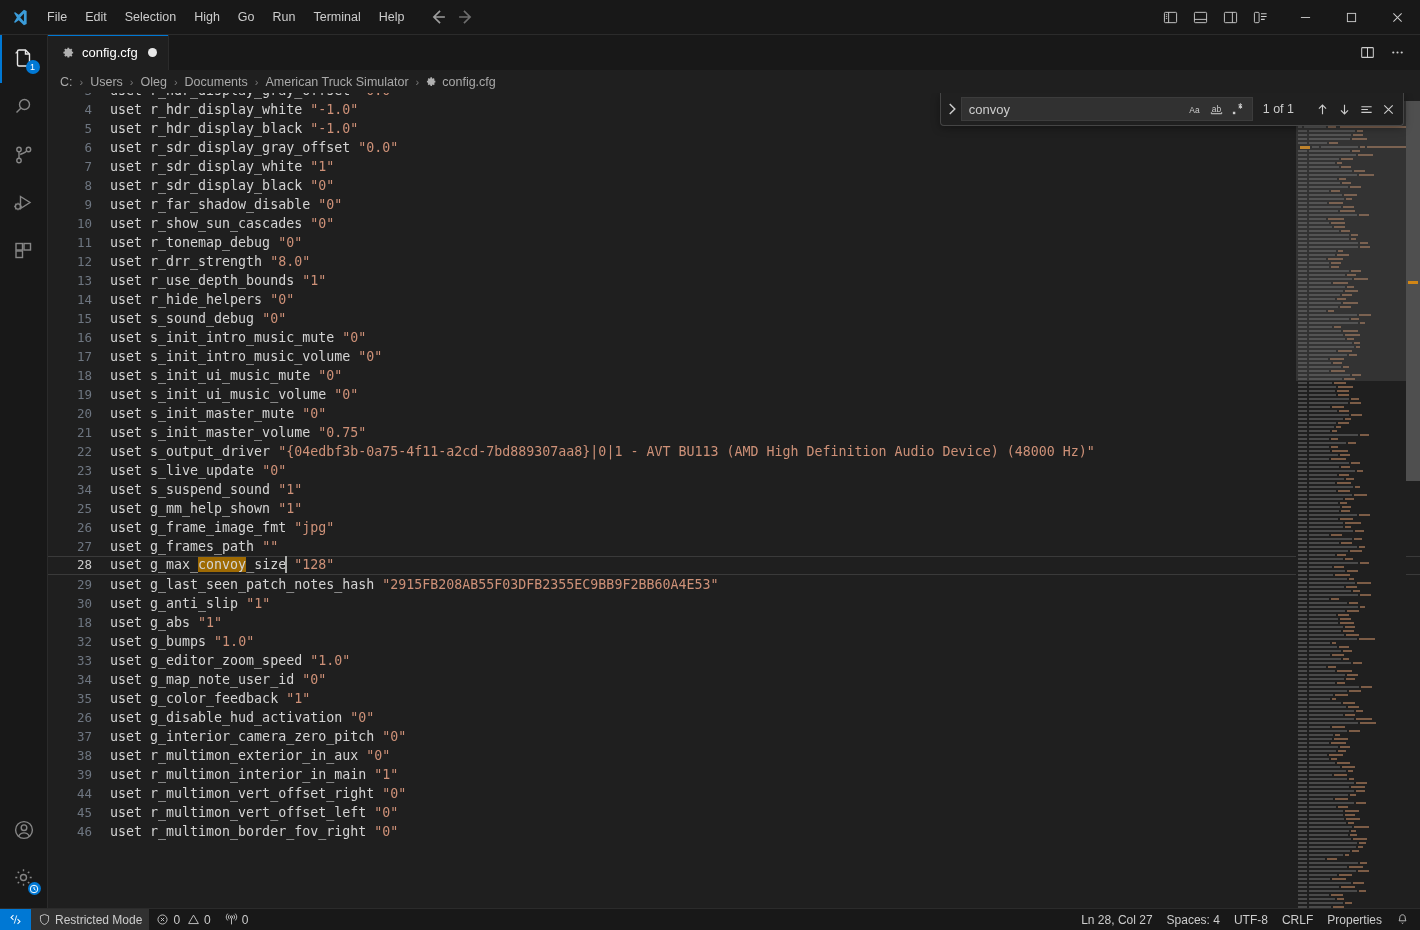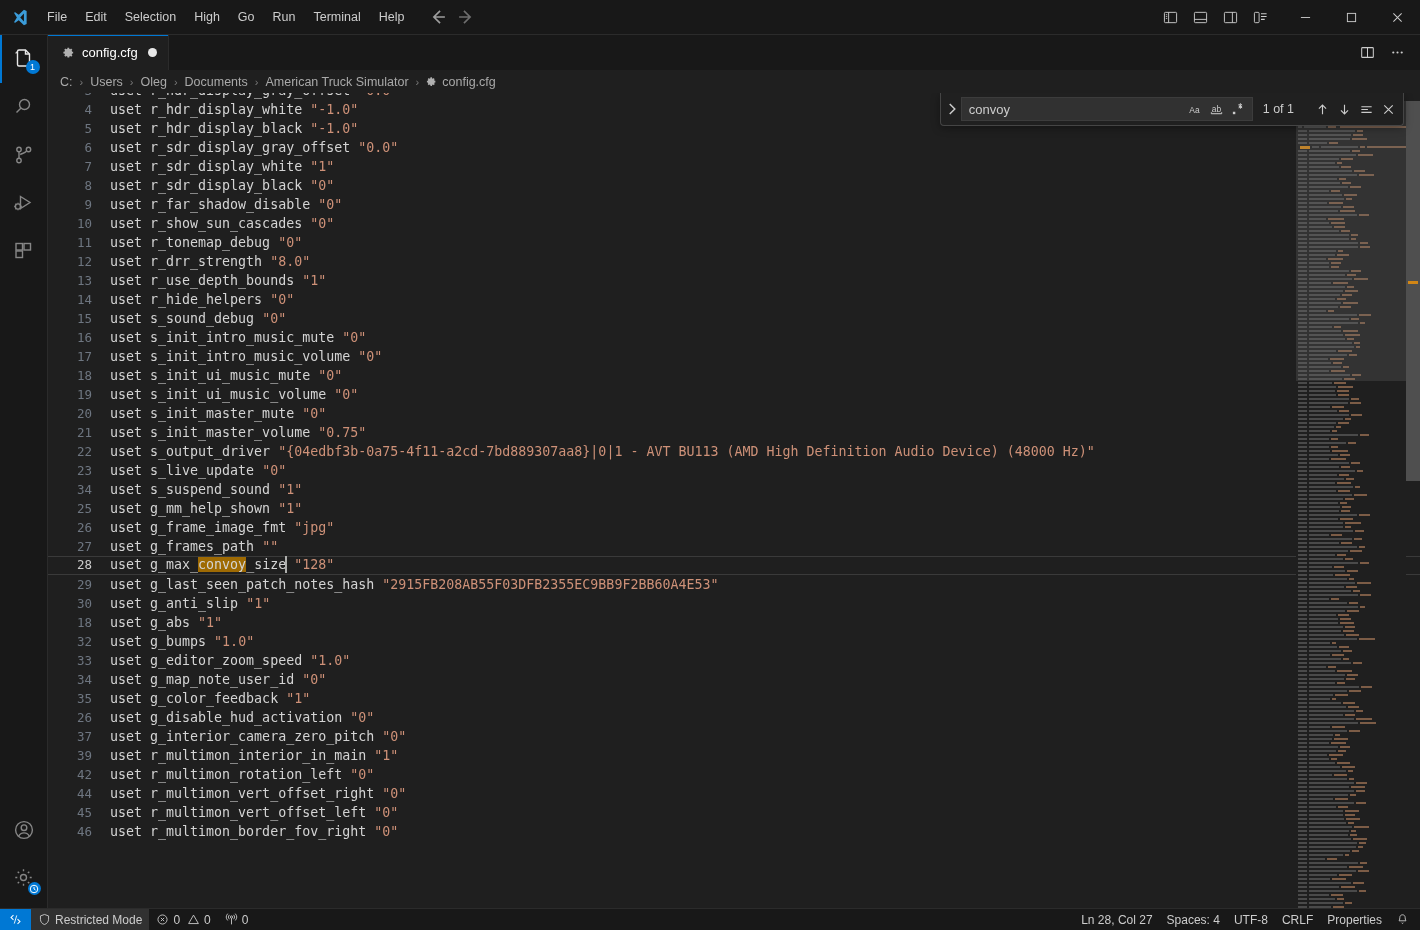--- a/index.html
+++ b/index.html
@@ -427,22 +427,22 @@
             <div class="line current"><span class="ln">28</span><span class="code"><span class="tok-key">uset</span> <span class="tok-var">g_max_<span class="match-cur">convoy</span>_size<span class="cursor"></span></span> <span class="tok-str">"128"</span></span></div>
             <div class="line"><span class="ln">29</span><span class="code"><span class="tok-key">uset</span> <span class="tok-var">g_last_seen_patch_notes_hash</span> <span class="tok-str">"2915FB208AB55F03DFB2355EC9BB9F2BB60A4E53"</span></span></div>
             <div class="line"><span class="ln">30</span><span class="code"><span class="tok-key">uset</span> <span class="tok-var">g_anti_slip</span> <span class="tok-str">"1"</span></span></div>
             <div class="line"><span class="ln">18</span><span class="code"><span class="tok-key">uset</span> <span class="tok-var">g_abs</span> <span class="tok-str">"1"</span></span></div>
             <div class="line"><span class="ln">32</span><span class="code"><span class="tok-key">uset</span> <span class="tok-var">g_bumps</span> <span class="tok-str">"1.0"</span></span></div>
             <div class="line"><span class="ln">33</span><span class="code"><span class="tok-key">uset</span> <span class="tok-var">g_editor_zoom_speed</span> <span class="tok-str">"1.0"</span></span></div>
             <div class="line"><span class="ln">34</span><span class="code"><span class="tok-key">uset</span> <span class="tok-var">g_map_note_user_id</span> <span class="tok-str">"0"</span></span></div>
             <div class="line"><span class="ln">35</span><span class="code"><span class="tok-key">uset</span> <span class="tok-var">g_color_feedback</span> <span class="tok-str">"1"</span></span></div>
             <div class="line"><span class="ln">26</span><span class="code"><span class="tok-key">uset</span> <span class="tok-var">g_disable_hud_activation</span> <span class="tok-str">"0"</span></span></div>
             <div class="line"><span class="ln">37</span><span class="code"><span class="tok-key">uset</span> <span class="tok-var">g_interior_camera_zero_pitch</span> <span class="tok-str">"0"</span></span></div>
+            <div class="line"><span class="ln">38</span><span class="code"><span class="tok-key">uset</span> <span class="tok-var">r_multimon_exterior_in_aux</span> <span class="tok-str">"0"</span></span></div>
             <div class="line"><span class="ln">39</span><span class="code"><span class="tok-key">uset</span> <span class="tok-var">r_multimon_interior_in_main</span> <span class="tok-str">"1"</span></span></div>
-            <div class="line"><span class="ln">42</span><span class="code"><span class="tok-key">uset</span> <span class="tok-var">r_multimon_rotation_left</span> <span class="tok-str">"0"</span></span></div>
             <div class="line"><span class="ln">44</span><span class="code"><span class="tok-key">uset</span> <span class="tok-var">r_multimon_vert_offset_right</span> <span class="tok-str">"0"</span></span></div>
             <div class="line"><span class="ln">45</span><span class="code"><span class="tok-key">uset</span> <span class="tok-var">r_multimon_vert_offset_left</span> <span class="tok-str">"0"</span></span></div>
             <div class="line"><span class="ln">46</span><span class="code"><span class="tok-key">uset</span> <span class="tok-var">r_multimon_border_fov_right</span> <span class="tok-str">"0"</span></span></div>
           </div>
       </div>
 
       <div id="minimap">
         <div class="mmline">
             <div class="mmblk" style="width: 9px;"></div>
             <div class="mmblk" style="width: 20px;"></div>

